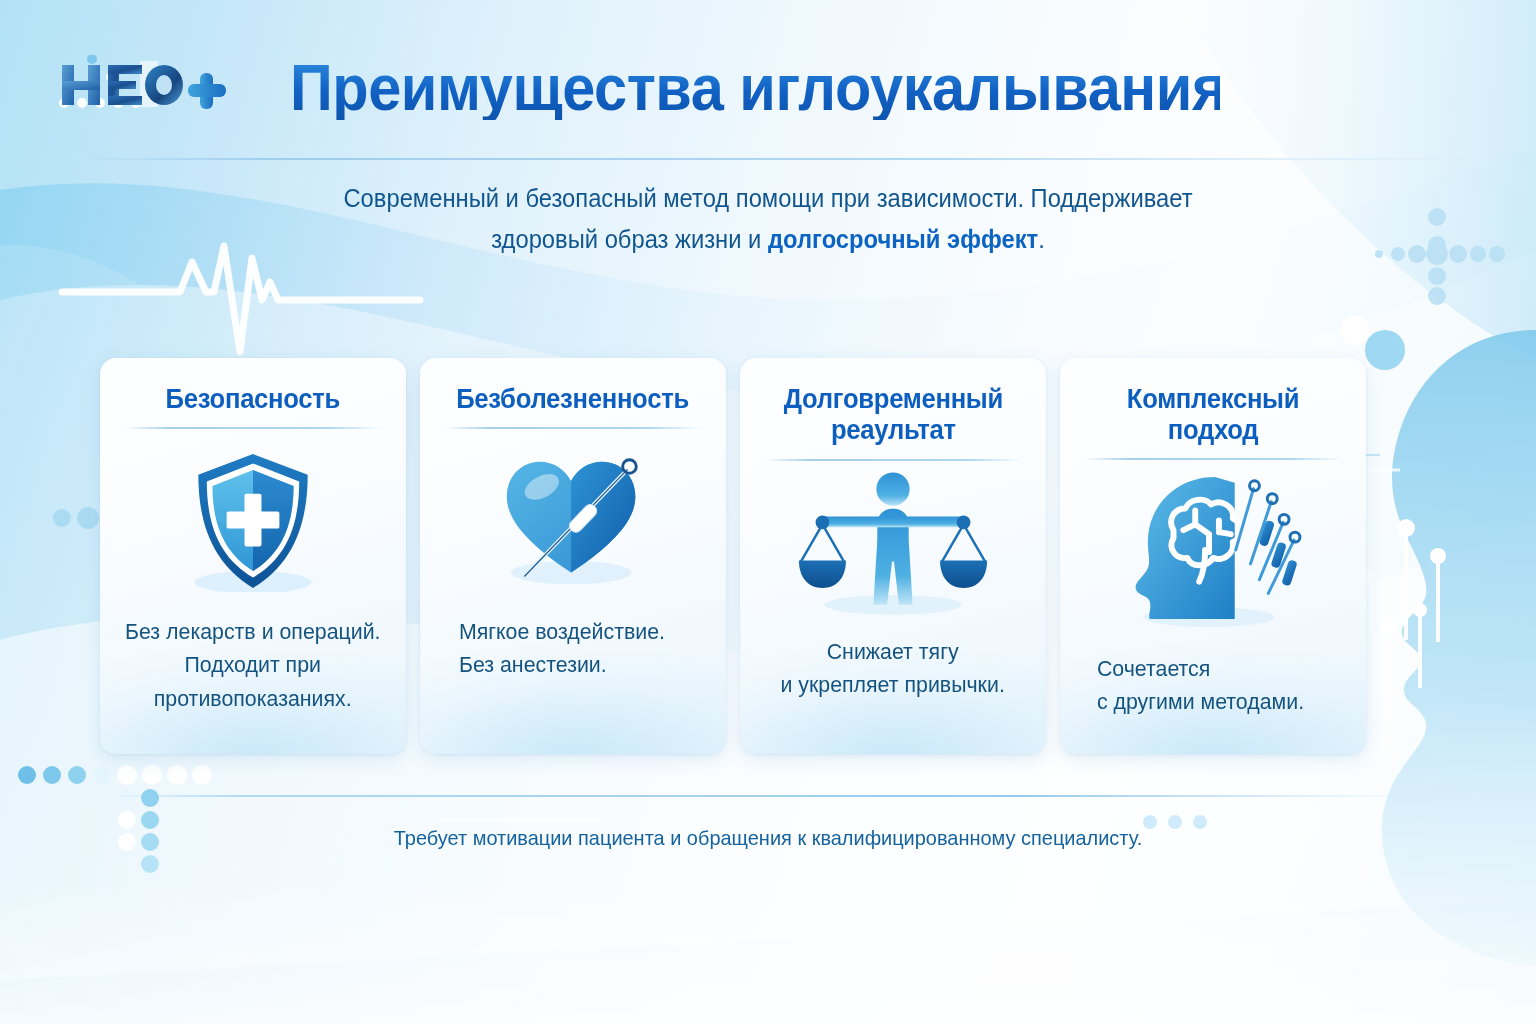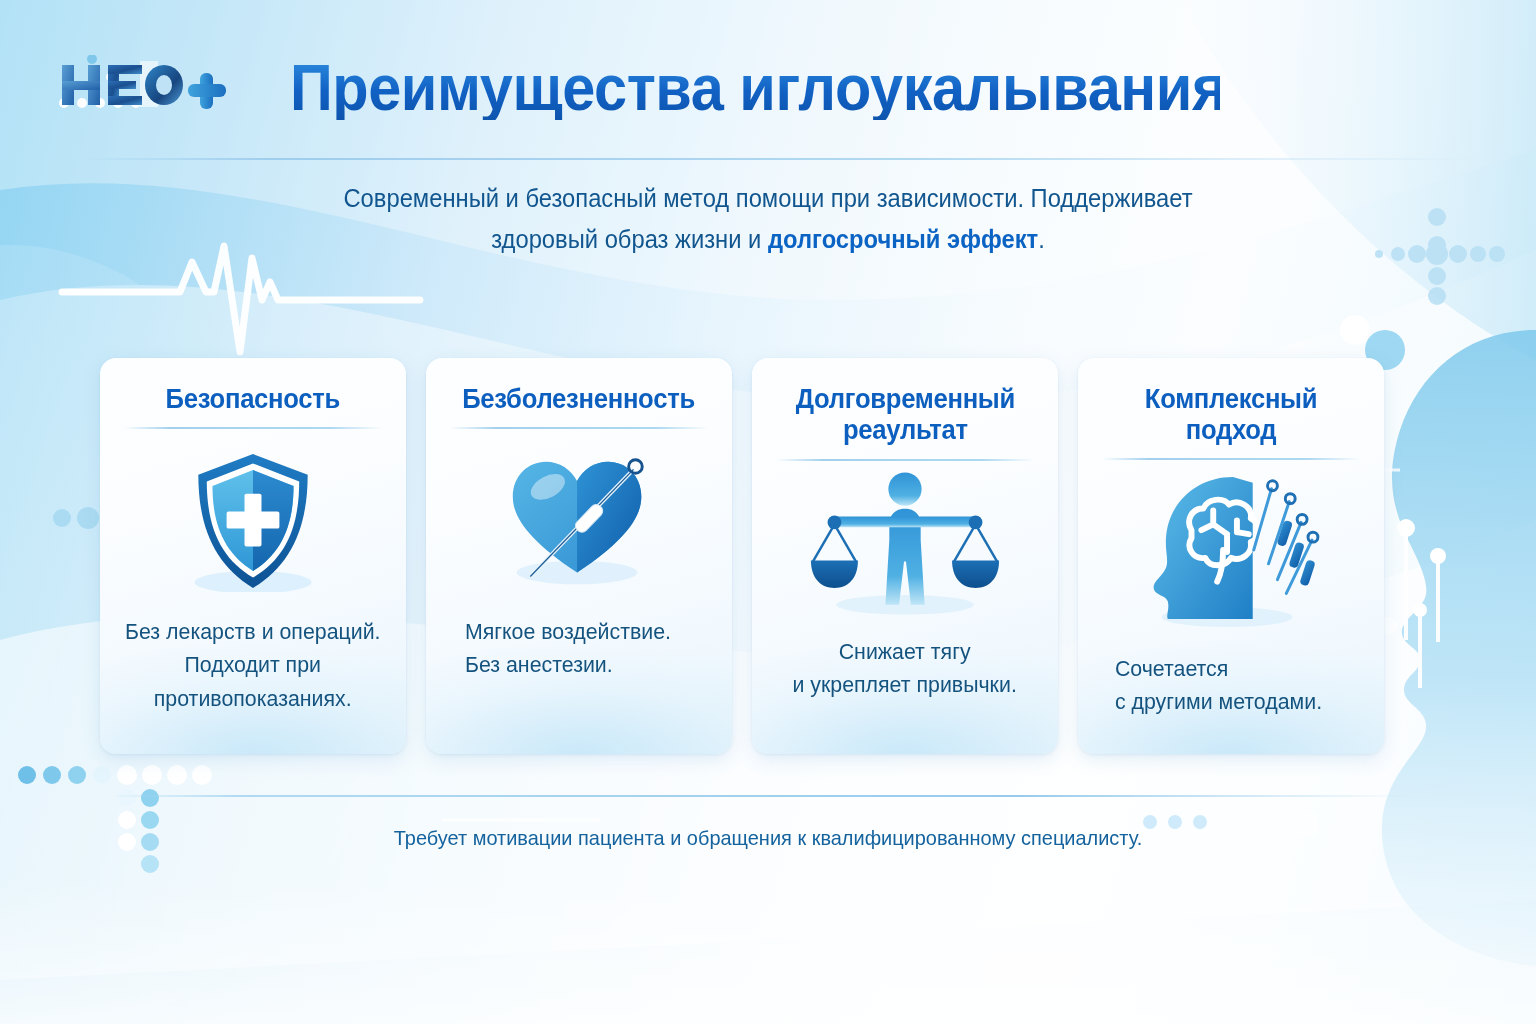--- a/index.html
+++ b/index.html
@@ -63,21 +63,21 @@
     line-height: 1.62;
     color: #12568f;
     transform: scaleX(0.95);
     transform-origin: center top;
   }
   .subtitle b { color: #0b63c4; font-weight: bold; }
 
   
   .cards {
     position: absolute; left: 100px; top: 358px;
-    display: flex; gap: 20px;
+    display: flex; gap: 14px;
   }
   .card {
     position: relative;
     width: 306px; height: 396px;
     border-radius: 16px;
     background: linear-gradient(165deg, #fdfeff 0%, #fbfdff 35%, #f2f9fe 72%, #e6f4fc 100%);
     box-shadow: 0 6px 18px rgba(96,160,205,.17), 0 1px 3px rgba(110,170,210,.16);
     padding: 26px 16px 0 16px;
     display: flex; flex-direction: column; align-items: center;
     overflow: hidden;

